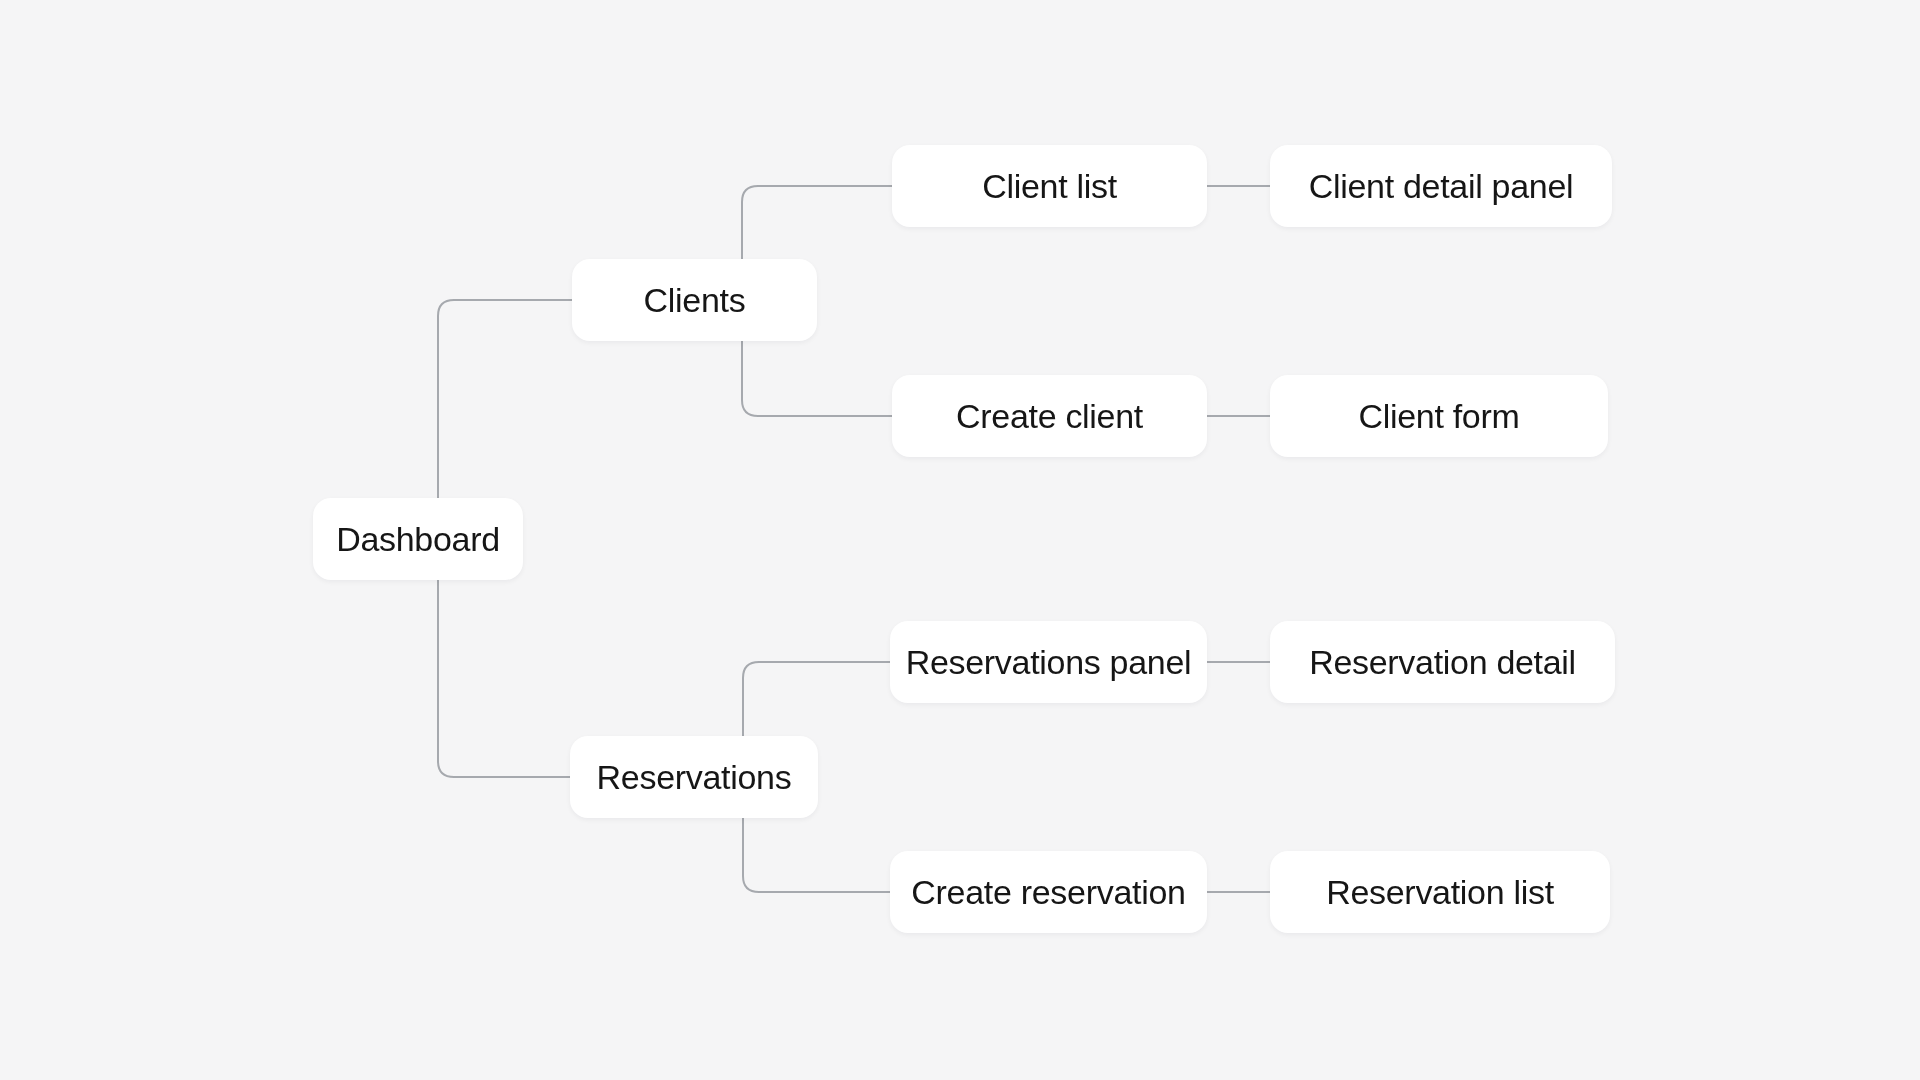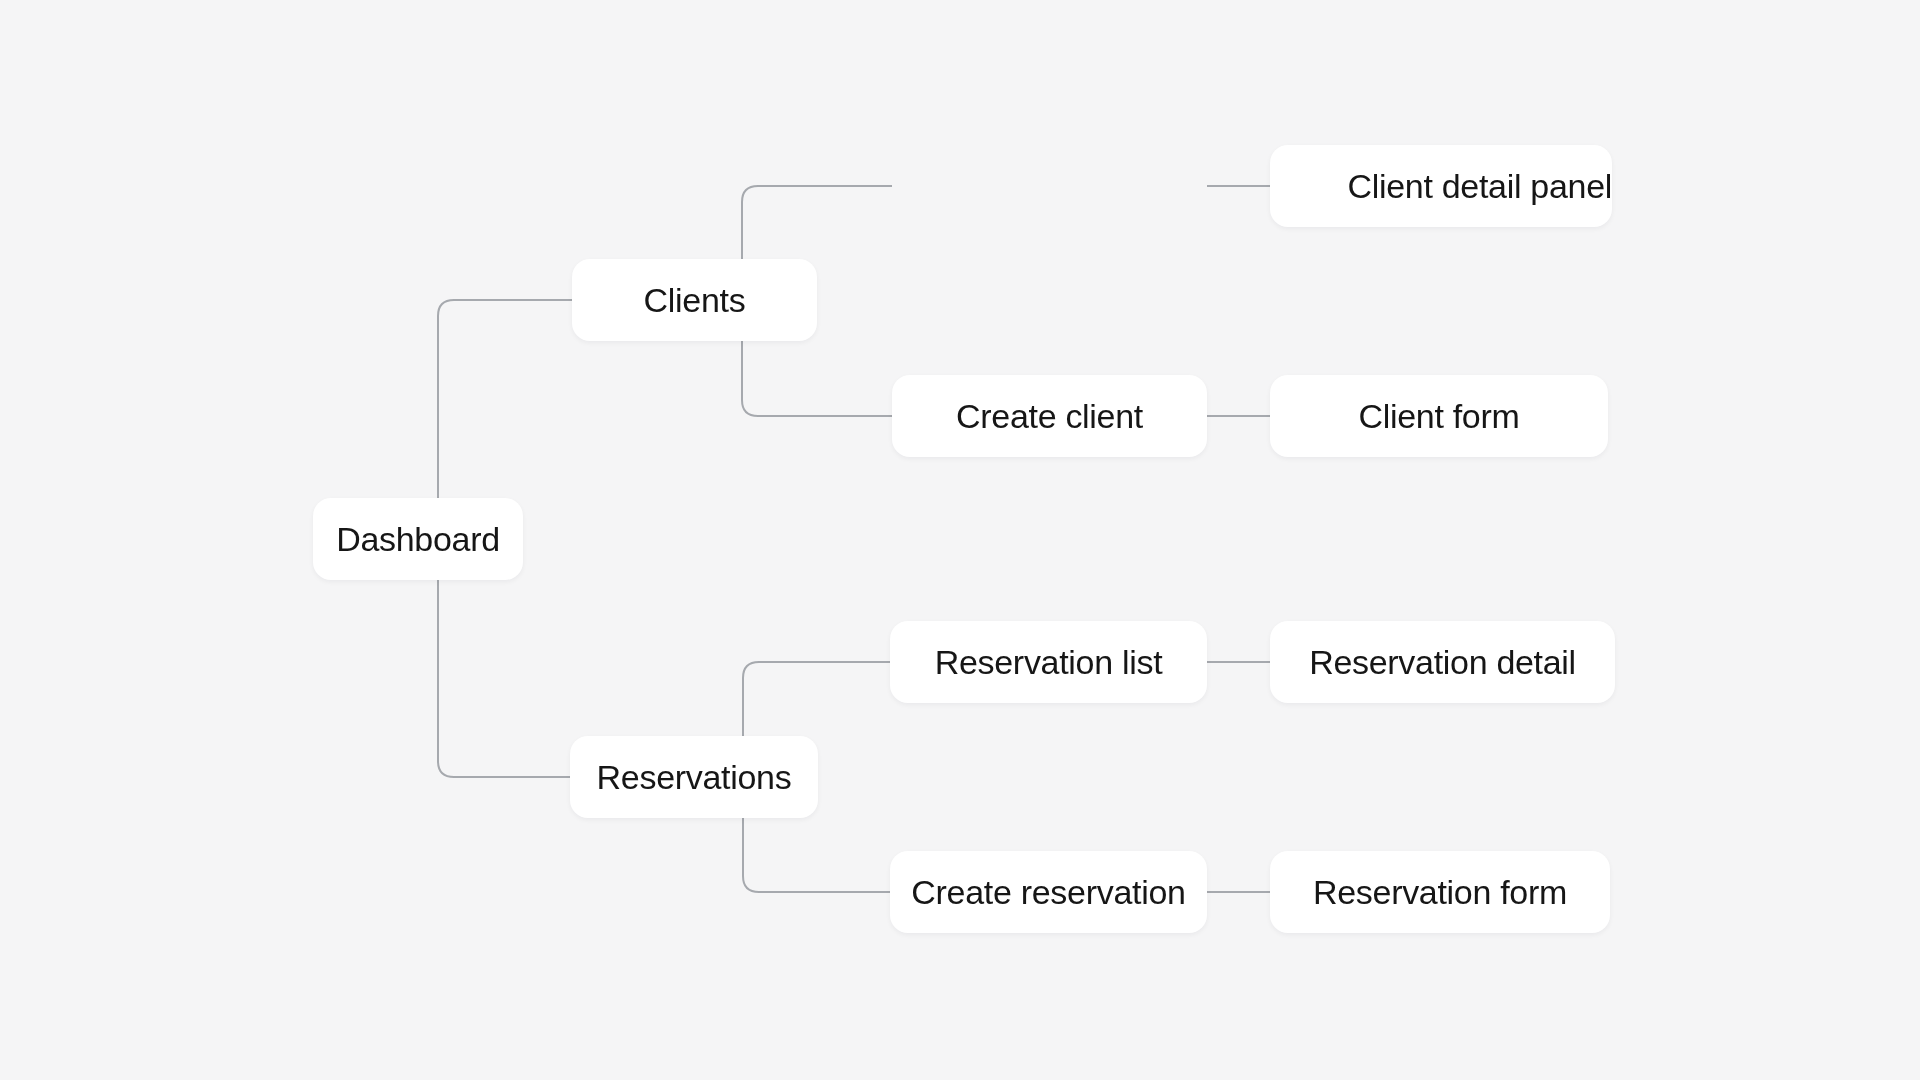--- a/index.html
+++ b/index.html
@@ -45,21 +45,21 @@
     font-size: 34px;
     line-height: 1;
     color: #161616;
     white-space: nowrap;
     letter-spacing: -0.3px;
   }
   
   .n-dashboard           { left: 313px;  top: 498px; width: 210px; height: 82px; align-items: center; }
   .n-clients             { left: 572px;  top: 259px; width: 245px; height: 82px; }
   .n-client-list         { left: 892px;  top: 145px; width: 315px; height: 82px; }
-  .n-client-detail-panel { left: 1270px; top: 145px; width: 342px; height: 82px; justify-content: flex-end; }
+  .n-client-detail-panel { left: 1270px; top: 145px; width: 342px; height: 82px; }
   .n-create-client       { left: 892px;  top: 375px; width: 315px; height: 82px; }
   .n-client-form         { left: 1270px; top: 375px; width: 338px; height: 82px; }
   .n-reservations        { left: 570px;  top: 736px; width: 248px; height: 82px; }
   .n-reservations-list   { left: 890px;  top: 621px; width: 317px; height: 82px; }
   .n-reservation-details { left: 1270px; top: 621px; width: 345px; height: 82px; }
   .n-create-reservation  { left: 890px;  top: 851px; width: 317px; height: 82px; }
   .n-reservation-form    { left: 1270px; top: 851px; width: 340px; height: 82px; }
 </style>
 </head>
 <body>
@@ -80,46 +80,49 @@
   </svg>
 
   <div class="node n-dashboard">
     <span class="label">Dashboard</span>
   </div>
 
   <div class="node n-clients">
     <span class="label">Clients</span>
   </div>
 
+  <div class="node n-client-list">
+    <span class="label">Client list</span>
+  </div>
 
   <div class="node n-client-detail-panel">
     <span class="label">Client detail panel</span>
   </div>
 
   <div class="node n-create-client">
     <span class="label">Create client</span>
   </div>
 
   <div class="node n-reservations">
     <span class="label">Reservations</span>
   </div>
 
   <div class="node n-client-form">
     <span class="label">Client form</span>
   </div>
 
   <div class="node n-reservations-list">
-    <span class="label">Reservation list</span>
+    <span class="label">Reservations panel</span>
   </div>
 
   <div class="node n-reservation-details">
     <span class="label">Reservation detail</span>
   </div>
 
   <div class="node n-create-reservation">
     <span class="label">Create reservation</span>
   </div>
 
   <div class="node n-reservation-form">
-    <span class="label">Reservation form</span>
+    <span class="label">Reservation list</span>
   </div>
 
 </div>
 
 </body></html>

